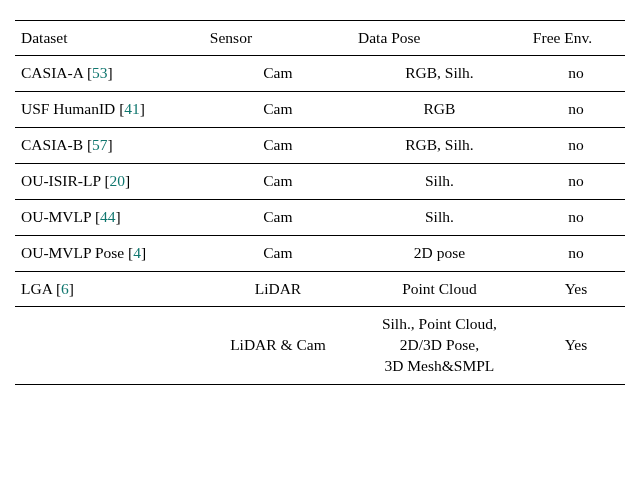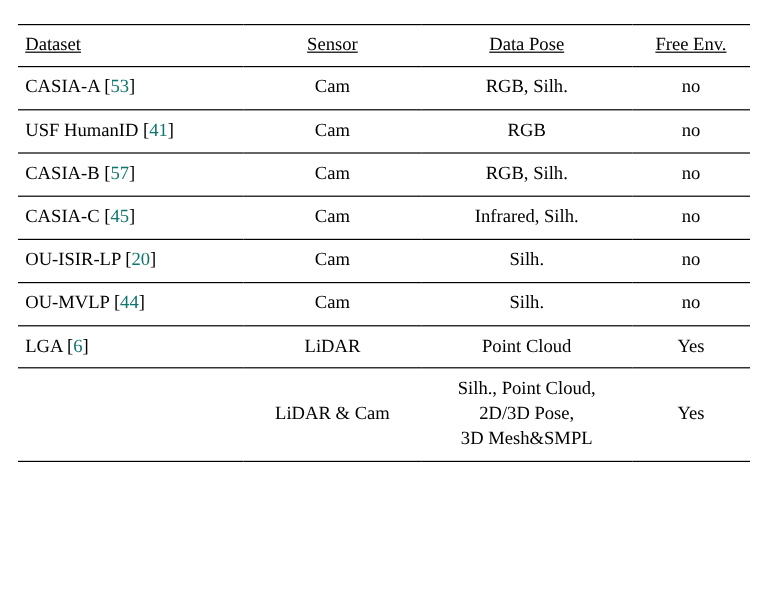--- a/index.html
+++ b/index.html
@@ -10,26 +10,25 @@
     color: #000;
     font-size: 15.5px;
   }
   table {
     border-collapse: collapse;
     width: 610px;
   }
   thead tr {
     border-top: 1.5px solid #000;
     border-bottom: 1px solid #000;
-    text-decoration: underline;
   }
   th {
     font-weight: normal;
     padding: 8px 6px;
-    text-align: center;
+    text-align: left;
   }
   th:first-child { text-align: left; }
   td {
     padding: 7px 6px;
     border-bottom: 0.5px solid #000;
     text-align: center;
     vertical-align: middle;
     line-height: 1.35;
   }
   td:first-child { text-align: left; }
@@ -64,35 +63,35 @@
         <td class="multiline">RGB</td>
         <td>no</td>
       </tr>
       <tr>
         <td><span>CASIA-B</span> [<span class="cite">57</span>]</td>
         <td>Cam</td>
         <td class="multiline">RGB, Silh.</td>
         <td>no</td>
       </tr>
       <tr>
-        <td><span>CASIA-C</span> [<span class="cite">45</span>]</td>
-        <td>Cam</td>
-        <td class="multiline">Infrared, Silh.</td>
-        <td>no</td>
-      </tr>
-      <tr>
         <td><span>OU-ISIR-LP</span> [<span class="cite">20</span>]</td>
         <td>Cam</td>
         <td class="multiline">Silh.</td>
         <td>no</td>
       </tr>
       <tr>
         <td><span>OU-MVLP</span> [<span class="cite">44</span>]</td>
         <td>Cam</td>
         <td class="multiline">Silh.</td>
+        <td>no</td>
+      </tr>
+      <tr>
+        <td><span>OU-MVLP Pose</span> [<span class="cite">4</span>]</td>
+        <td>Cam</td>
+        <td class="multiline">2D pose</td>
         <td>no</td>
       </tr>
       <tr>
         <td><span>LGA</span> [<span class="cite">6</span>]</td>
         <td>LiDAR</td>
         <td class="multiline">Point Cloud</td>
         <td>Yes</td>
       </tr>
       <tr>
         <td></td>

